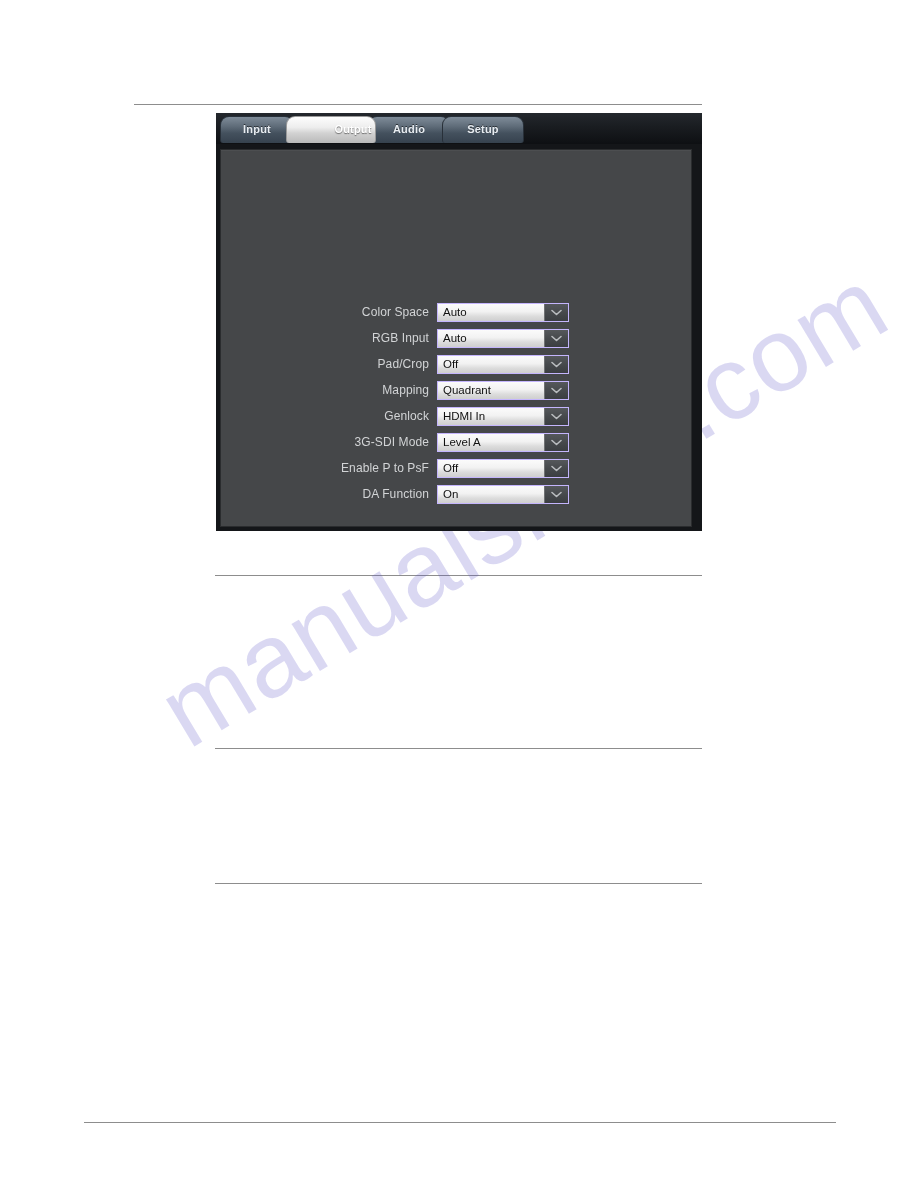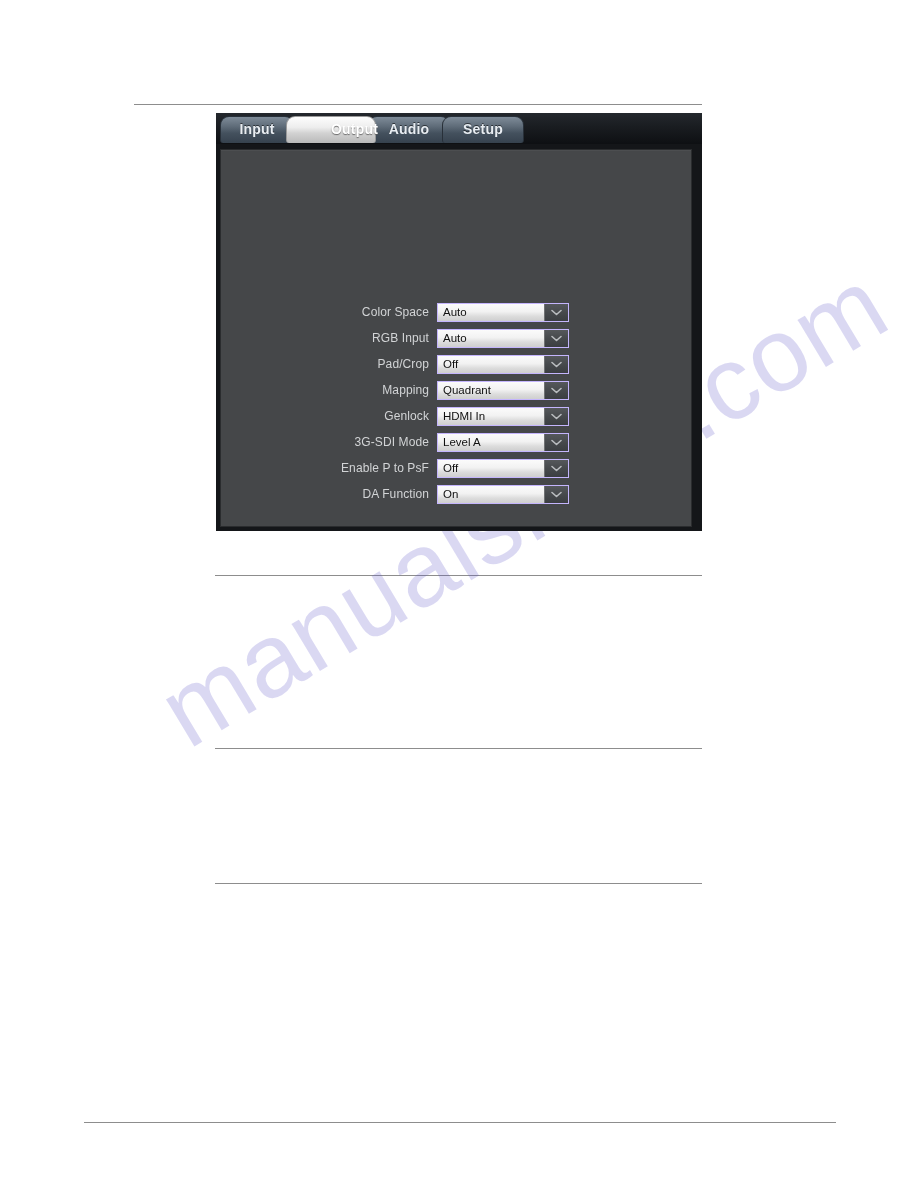--- a/index.html
+++ b/index.html
@@ -65,21 +65,21 @@
     height: 32px;
     background: linear-gradient(to bottom, #24282d 0%, #191c20 45%, #0d0f12 100%);
     overflow: hidden;
   }
   .tab {
     position: absolute;
     top: 3px;
     height: 27px;
     border-radius: 9px 9px 3px 3px;
     color: #e8edf2;
-    font-size: 14px;
+    font-size: 11px;
     font-weight: bold;
     letter-spacing: 0.2px;
     text-align: center;
     line-height: 25px;
     box-sizing: border-box;
     background: linear-gradient(to bottom, #7f8c99 0%, #5d6a77 38%, #44515e 62%, #36424e 100%);
     border: 1px solid #283039;
     border-bottom: none;
     text-shadow: 0 -1px 0 rgba(0,0,0,0.55);
   }

